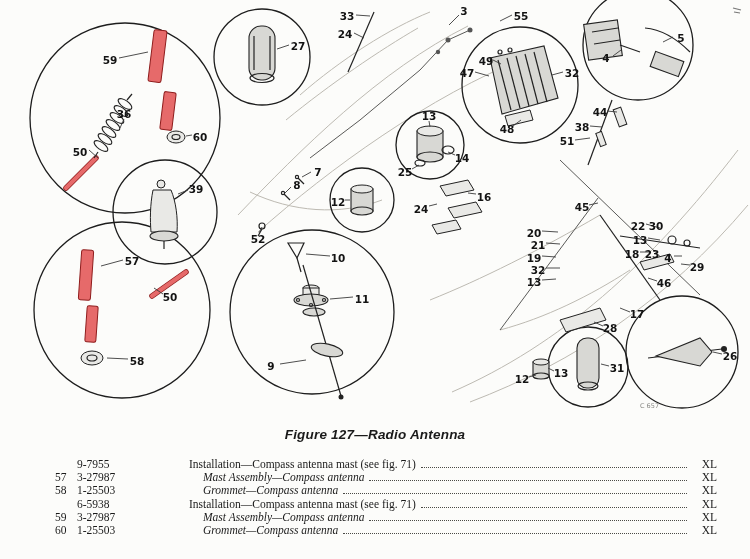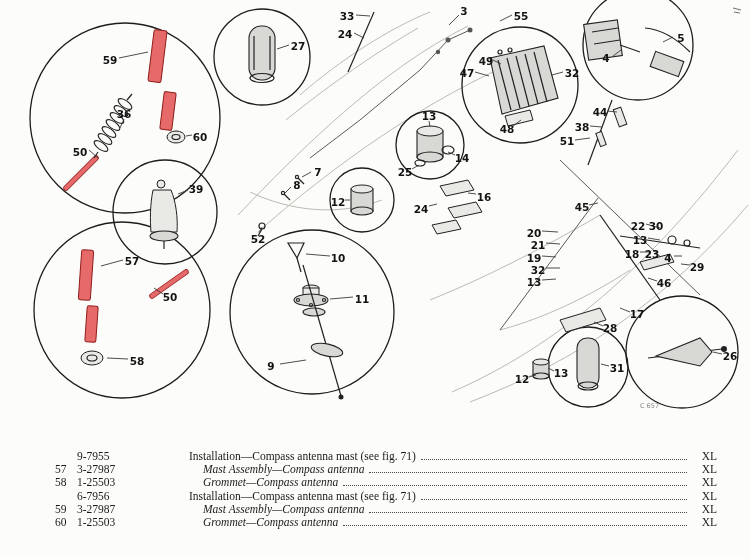--- a/index.html
+++ b/index.html
@@ -22,21 +22,21 @@
   .callout{font:bold 10.5px "DejaVu Sans",sans-serif;fill:#131313;text-anchor:middle;}
   .leader{stroke:#3a3a3a;stroke-width:0.9;}
   .plate{font:6.5px "DejaVu Sans",sans-serif;fill:#8a8a86;}
   
   .caption{
     text-align:center;margin-top:7px;
     font-family:"Liberation Sans",sans-serif;
     font-style:italic;font-weight:bold;font-size:13.5px;letter-spacing:.2px;
   }
   
-  .ptable{margin-top:30px;padding-left:55px;padding-right:33px;font-size:11.5px;}
+  .ptable{margin-top:16px;padding-left:55px;padding-right:33px;font-size:11.5px;}
   .prow{display:flex;align-items:baseline;line-height:13.2px;white-space:nowrap;}
   .pref{width:22px;flex:none;}
   .pnum{width:112px;flex:none;}
   .pdesc{flex:none;}
   .pdesc.indent{padding-left:14px;font-style:italic;}
   .leaderdots{flex:1;border-bottom:1.5px dotted #4a4a46;margin:0 4px 3px 5px;min-width:12px;}
   .pcol{flex:none;width:26px;text-align:right;}
 </style>
 </head>
 <body>
@@ -313,20 +313,21 @@
         <text x="522" y="383" class="callout">12</text>
         <line x1="609" y1="366" x2="601" y2="364" class="leader"></line>
         <text x="617" y="372" class="callout">31</text>
         <line x1="722" y1="354" x2="713" y2="352" class="leader"></line>
         <text x="730" y="360" class="callout">26</text>
       </g>
 
     <text class="plate" x="640" y="408">C 657</text>
   </svg>
 
+  <div class="caption">Figure 127—Radio Antenna</div>
 
   <div class="ptable" id="parts-table">
       <div class="prow">
         <span class="pref"></span>
         <span class="pnum">9-7955</span>
         <span class="pdesc">Installation—Compass antenna mast (see fig. 71)</span>
         <span class="leaderdots"></span>
         <span class="pcol">XL</span>
       </div>
       <div class="prow">
@@ -338,21 +339,21 @@
       </div>
       <div class="prow">
         <span class="pref">58</span>
         <span class="pnum">1-25503</span>
         <span class="pdesc indent">Grommet—Compass antenna</span>
         <span class="leaderdots"></span>
         <span class="pcol">XL</span>
       </div>
       <div class="prow">
         <span class="pref"></span>
-        <span class="pnum">6-7956</span>
+        <span class="pnum">6-5938</span>
         <span class="pdesc">Installation—Compass antenna mast (see fig. 71)</span>
         <span class="leaderdots"></span>
         <span class="pcol">XL</span>
       </div>
       <div class="prow">
         <span class="pref">59</span>
         <span class="pnum">3-27987</span>
         <span class="pdesc indent">Mast Assembly—Compass antenna</span>
         <span class="leaderdots"></span>
         <span class="pcol">XL</span>

